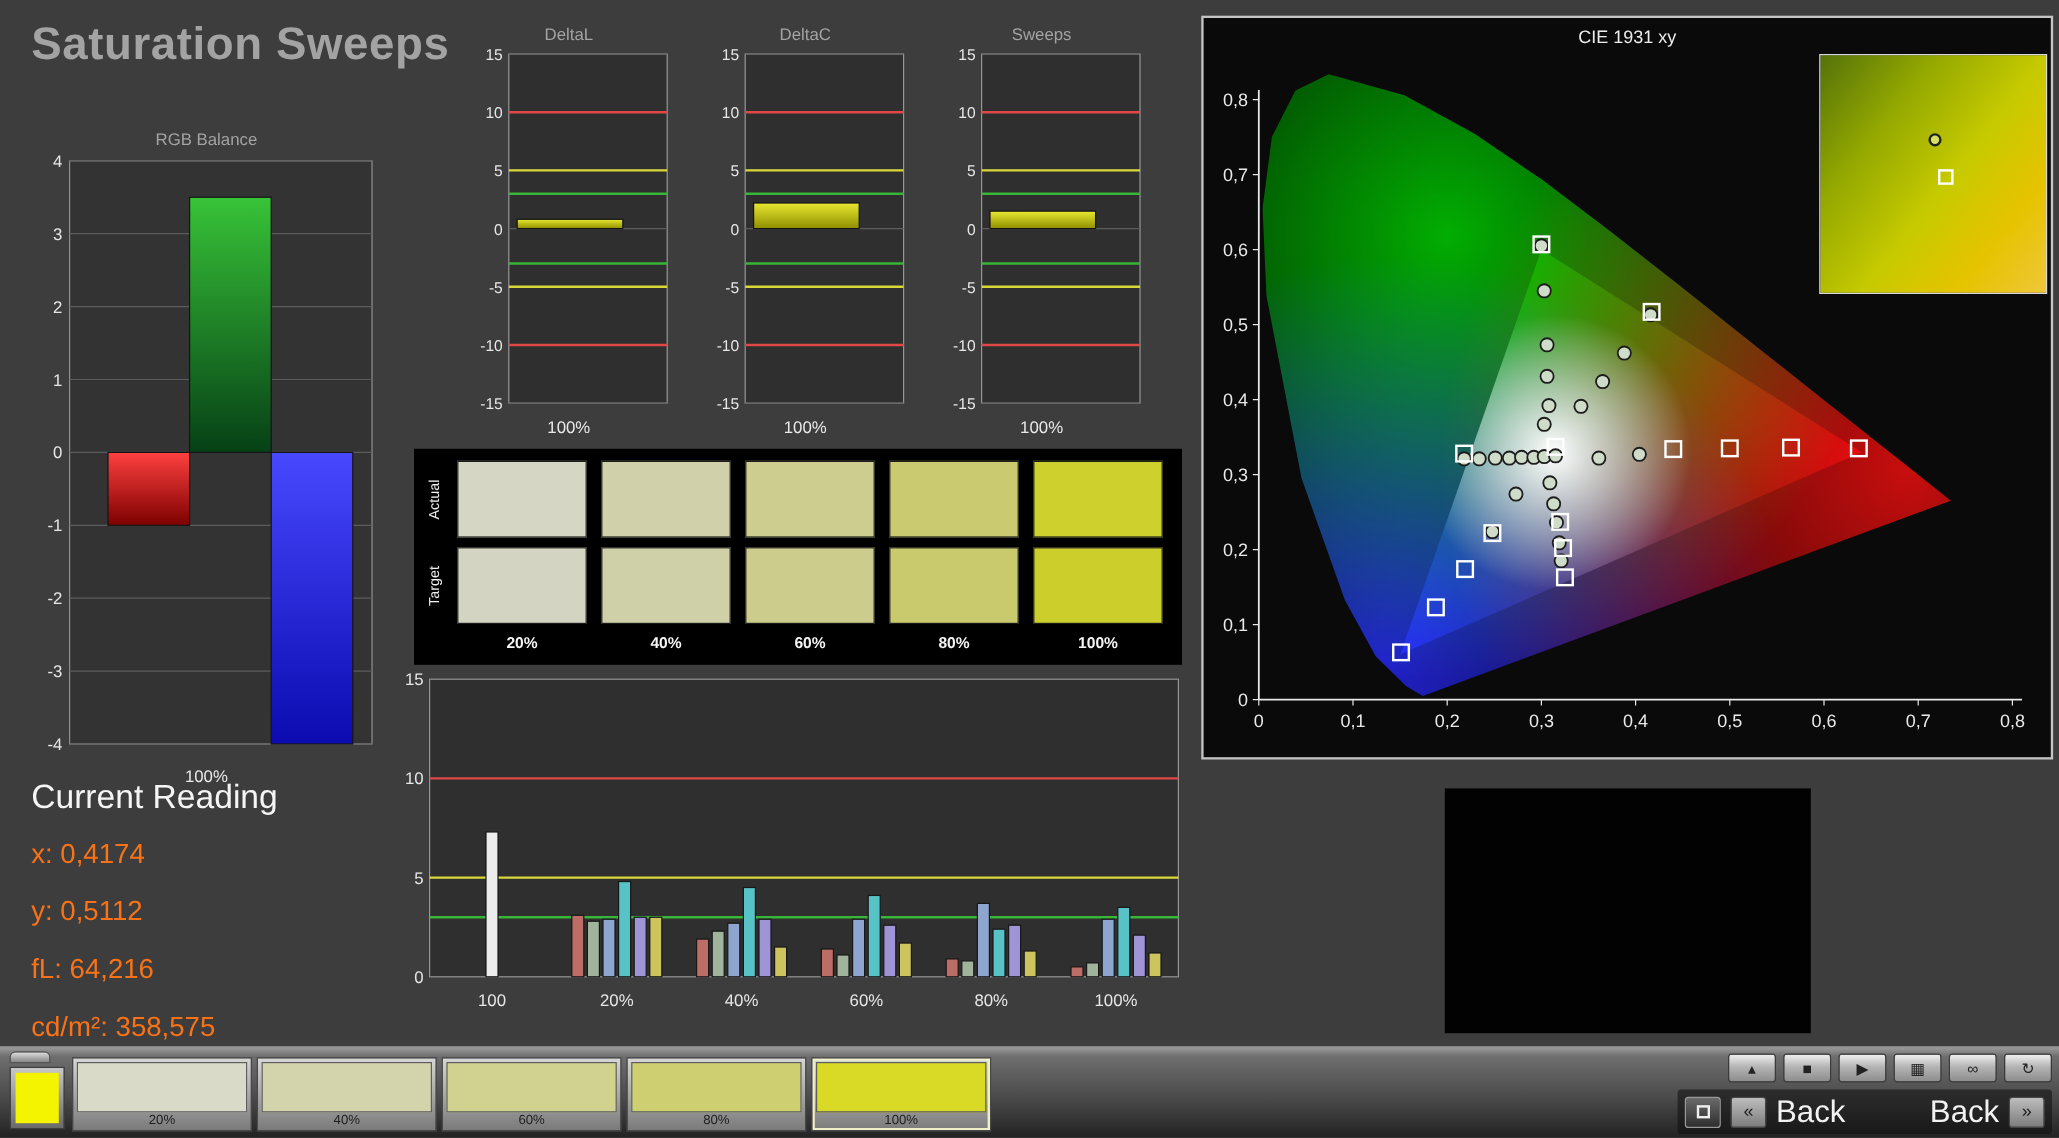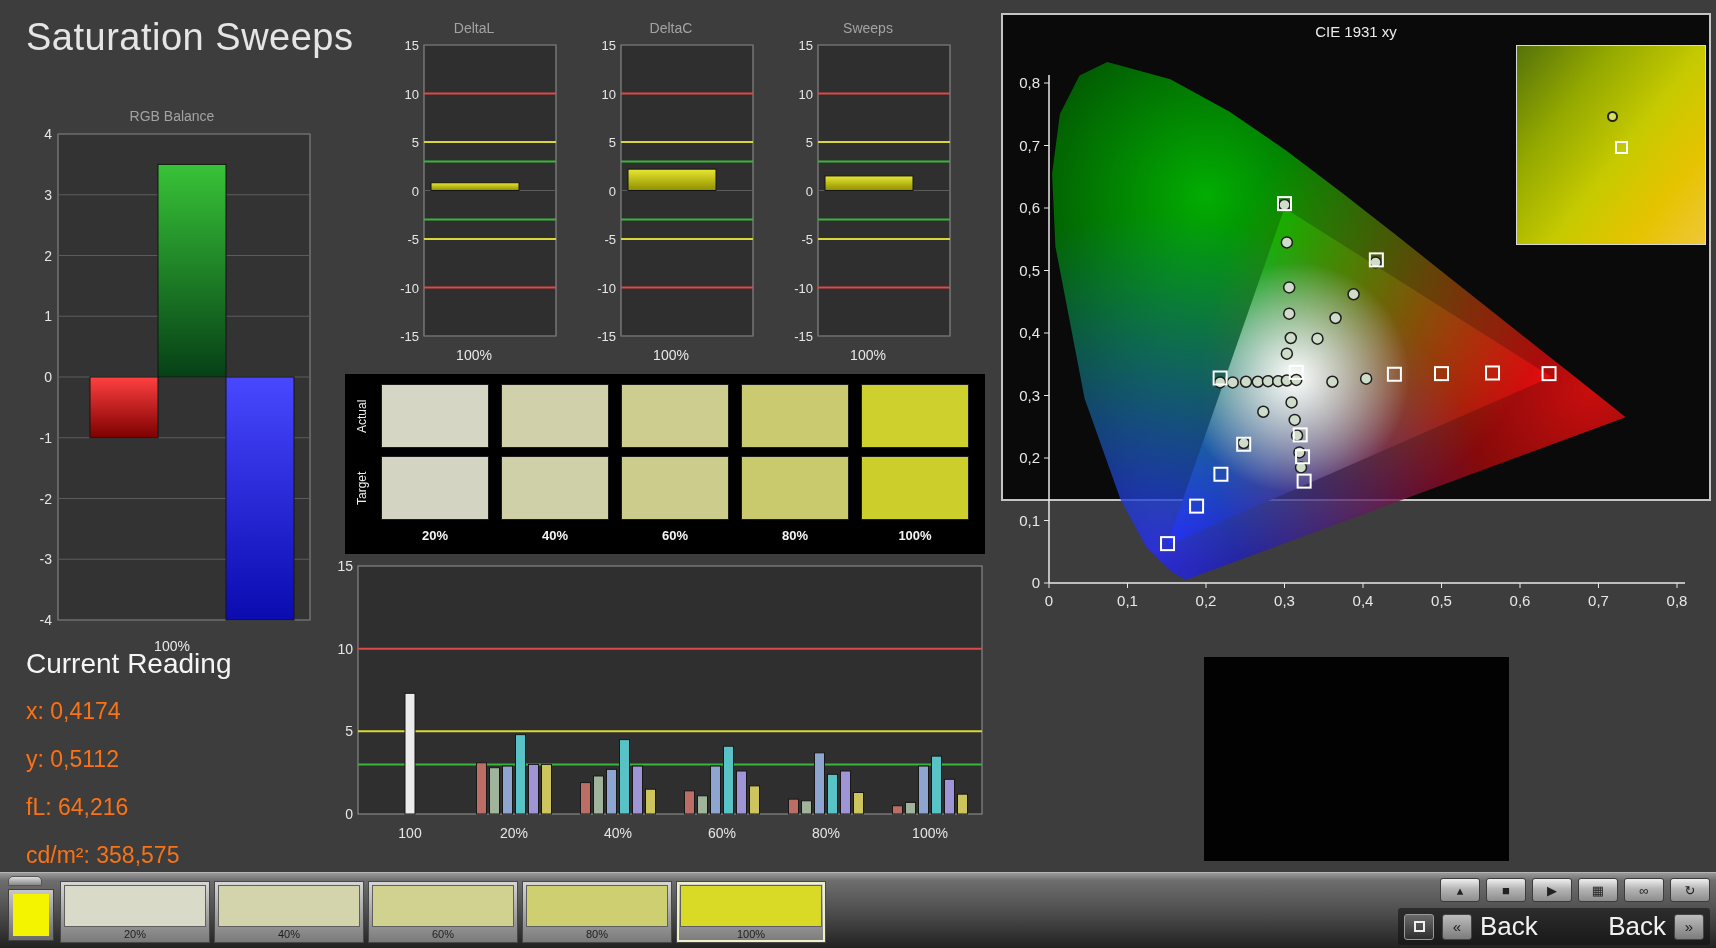--- a/index.html
+++ b/index.html
@@ -1,32 +1,32 @@
 <!DOCTYPE html>
 <html><head>
 <meta charset="utf-8">
 <style>
 *{box-sizing:border-box;margin:0;padding:0}
 html,body{width:1716px;height:948px}
 body{position:relative;background:#3d3d3d;font-family:"Liberation Sans",sans-serif;overflow:hidden;color:#e8e8e8}
-.page-title{position:absolute;left:26px;top:16px;font-size:38px;font-weight:400;color:#e5e5e5;letter-spacing:.5px}
+.page-title{position:absolute;left:26px;top:16px;font-size:38px;font-weight:700;color:#a3a3a3;letter-spacing:.5px}
 .block{position:absolute}
 .chart-title{text-align:center;font-size:14px;color:#a3a3a3;height:20px}
 .x-label{text-align:center;font-size:14px;color:#e8e8e8;margin-top:1px}
 #rgb-block{left:28px;top:108px;width:288px}
 #deltaL-block{left:388px;top:20px;width:172px}
 #deltaC-block{left:585px;top:20px;width:172px}
 #deltaH-block{left:782px;top:20px;width:172px}
 #swatch-panel{position:absolute;left:345px;top:374px;width:640px;height:180px;background:#000;display:grid;grid-template-columns:20px 1fr;grid-template-rows:1fr 1fr 20px;gap:8px 6px;padding:10px 16px 6px 10px}
 .swatch-row{display:flex;gap:12px}
 .swatch{flex:1;border:1px solid #1c1c1c}
 .row-label{writing-mode:vertical-rl;transform:rotate(180deg);color:#f0f0f0;font-size:12px;text-align:center}
 .labels-row .col-label{flex:1;text-align:center;color:#f5f5f5;font-size:13px;font-weight:bold}
 #deltae-block{left:330px;top:556px;width:660px}
-#cie-panel{position:absolute;left:1001px;top:13px;width:710px;height:488px;background:#0a0a0a;border:2px solid #c4c4c4}
+#cie-panel{position:absolute;left:1001px;top:13px;width:710px;height:620px;background:#0a0a0a;border:2px solid #c4c4c4}
 .cie-title{position:absolute;top:8px;left:0;right:0;text-align:center;font-size:15px;color:#ececec;z-index:3}
 #cie-svg{position:absolute;left:0;top:10px}
 .cie-inset{position:absolute;right:3px;top:30px;width:190px;height:200px;border:1px solid #d8d8d8;z-index:4;background:linear-gradient(128deg,#55720a 0%,#93a800 28%,#c6ca00 55%,#e6c300 78%,#efc739 100%)}
 .inset-circle{position:absolute;left:48%;top:33%;width:11px;height:11px;border-radius:50%;border:2px solid #222;background:#d8e060}
 .inset-square{position:absolute;left:52%;top:48%;width:13px;height:13px;border:2px solid #fff}
 #video-preview{position:absolute;left:1204px;top:657px;width:305px;height:204px;background:#020202}
 #reading{position:absolute;left:26px;top:648px}
 #reading h2{font-size:28px;font-weight:400;color:#f5f5f5;margin-bottom:18px}
 #reading .rd-line{font-size:23px;color:#f97316;margin-bottom:21px}
 #taskbar{position:absolute;left:0;bottom:0;width:1716px;height:76px;background:linear-gradient(#9a9a9a 0%,#6e6e6e 10%,#4b4b4b 55%,#222 100%);border-top:1px solid #b5b5b5}

